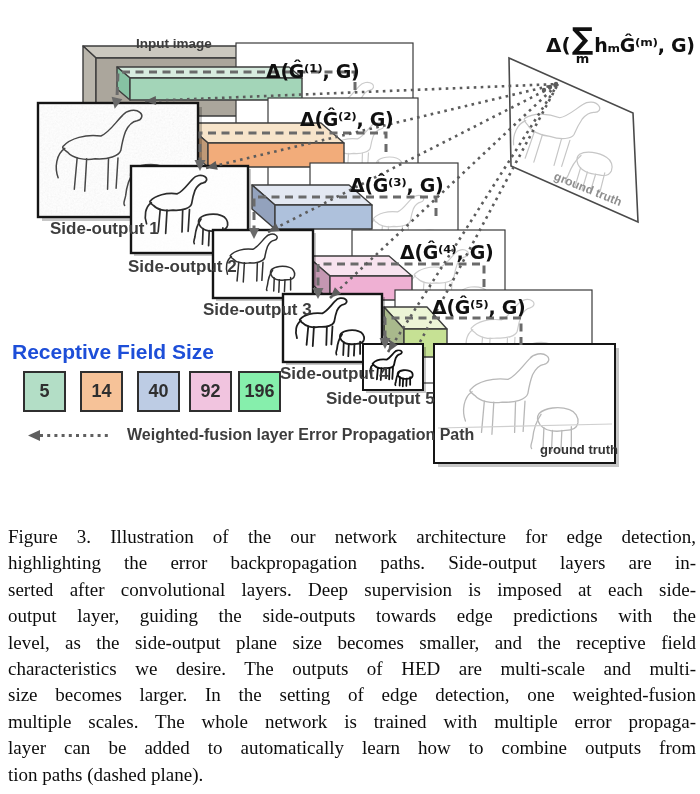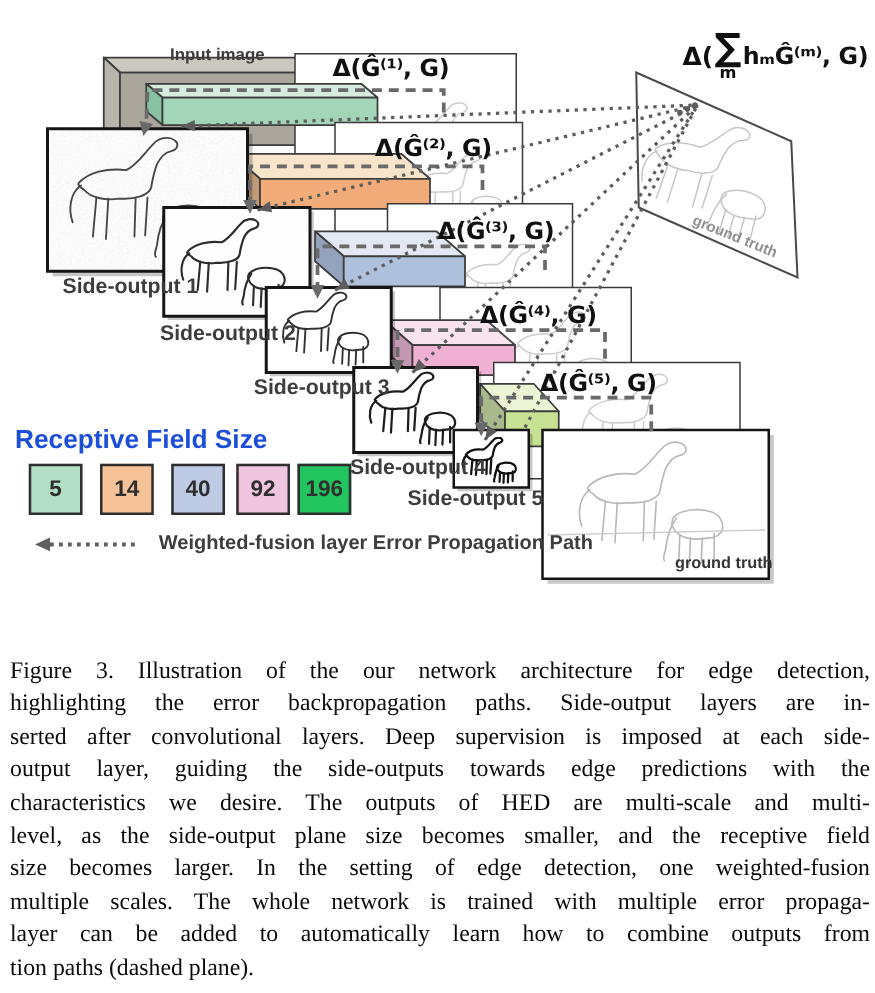--- a/index.html
+++ b/index.html
@@ -250,24 +250,24 @@
         <polygon class="ahd" points="0,0 11,-4.5 11,4.5" transform="translate(330,298) rotate(-43.2)"></polygon>
         <polygon class="ahd" points="0,0 11,-4.5 11,4.5" transform="translate(388,352) rotate(-57.6)"></polygon>
         <circle class="ahd" cx="550" cy="87" r="2.2"></circle>
         <circle class="ahd" cx="556" cy="84" r="2.2"></circle>
         <circle class="ahd" cx="544" cy="90" r="2.2"></circle>
       </g>
     </svg>
 
     <div class="lbl" style="left:136px;top:36px;font-size:13.5px">Input image</div>
 
-    <div class="formula" style="left:266px;top:44px">Δ(Ĝ⁽¹⁾, G)</div>
+    <div class="formula" style="left:266px;top:60px">Δ(Ĝ⁽¹⁾, G)</div>
     <div class="formula" style="left:300px;top:108px">Δ(Ĝ⁽²⁾, G)</div>
     <div class="formula" style="left:350px;top:174px">Δ(Ĝ⁽³⁾, G)</div>
-    <div class="formula" style="left:384px;top:241px">Δ(Ĝ⁽⁴⁾, G)</div>
+    <div class="formula" style="left:400px;top:241px">Δ(Ĝ⁽⁴⁾, G)</div>
     <div class="formula" style="left:432px;top:296px">Δ(Ĝ⁽⁵⁾, G)</div>
 
     <div class="fusion">
       <span class="pre">Δ(</span>
       <span class="sig-stack">
         <span class="sig">∑</span>
         <span class="sub">m</span>
       </span>
       <span class="suf">hₘĜ⁽ᵐ⁾, G)</span>
     </div>
@@ -279,36 +279,36 @@
     <div class="lbl" style="left:326px;top:389px">Side-output 5</div>
 
     <div class="gtlbl" style="left:552px;top:182px">ground truth</div>
     <div class="gtlbl2" style="left:540px;top:442px">ground truth</div>
 
     <div class="leg-title">Receptive Field Size</div>
     <div class="rf-box" style="left: 23px; background-color: rgb(179, 222, 198);">5</div>
     <div class="rf-box" style="left: 80px; background-color: rgb(246, 194, 152);">14</div>
     <div class="rf-box" style="left: 137px; background-color: rgb(189, 204, 228);">40</div>
     <div class="rf-box" style="left: 189px; background-color: rgb(241, 196, 223);">92</div>
-    <div class="rf-box" style="left: 238px; background-color: #22c55e;">196</div>
+    <div class="rf-box" style="left: 238px; background-color: #86efac;">196</div>
 
     <div class="leg-row" style="left:27px;top:426px">
       <svg width="86" height="13">
         <line x1="13" y1="6.5" x2="84" y2="6.5" stroke="#5f5f5f" stroke-width="3.2" stroke-dasharray="3 4.2"></line>
         <polygon points="13,1 13,12 1,6.5" fill="#5f5f5f"></polygon>
       </svg>
       <span class="txt">Weighted-fusion layer Error Propagation Path</span>
     </div>
   </div>
 
   <div class="caption">
     <div class="cap-line">Figure 3. Illustration of the our network architecture for edge detection,</div>
     <div class="cap-line">highlighting the error backpropagation paths.  Side-output layers are in-</div>
     <div class="cap-line">serted after convolutional layers. Deep supervision is imposed at each side-</div>
     <div class="cap-line">output layer, guiding the side-outputs towards edge predictions with the</div>
+    <div class="cap-line">level, as the side-output plane size becomes smaller, and the receptive field</div>
     <div class="cap-line">characteristics we desire.  The outputs of HED are multi-scale and multi-</div>
-    <div class="cap-line">level, as the side-output plane size becomes smaller, and the receptive field</div>
     <div class="cap-line">size becomes larger. In the setting of edge detection, one weighted-fusion</div>
     <div class="cap-line">multiple scales. The whole network is trained with multiple error propaga-</div>
     <div class="cap-line">layer can be added to automatically learn how to combine outputs from</div>
     <div class="cap-line last">tion paths (dashed plane).</div>
   </div>
 </div>
 
 </body></html>

